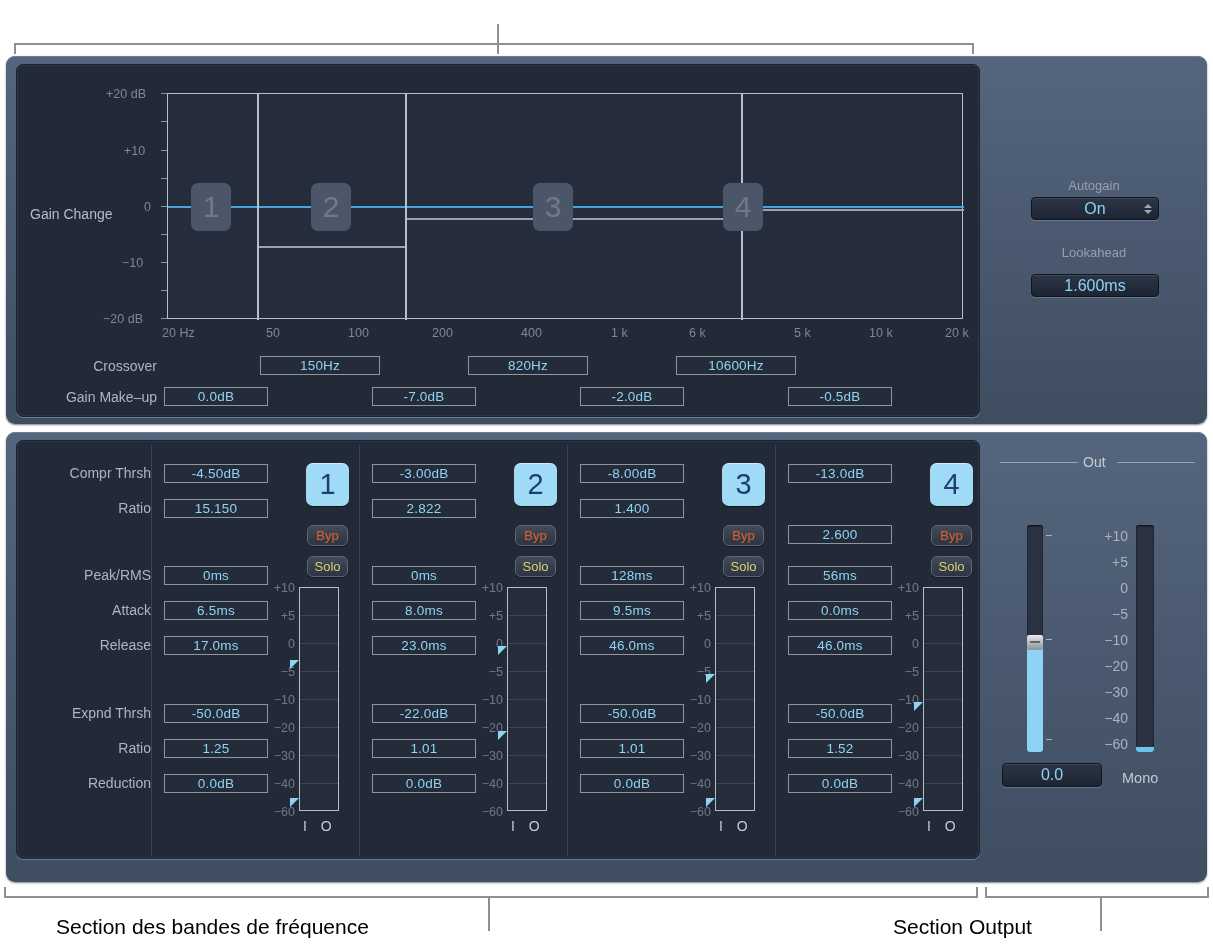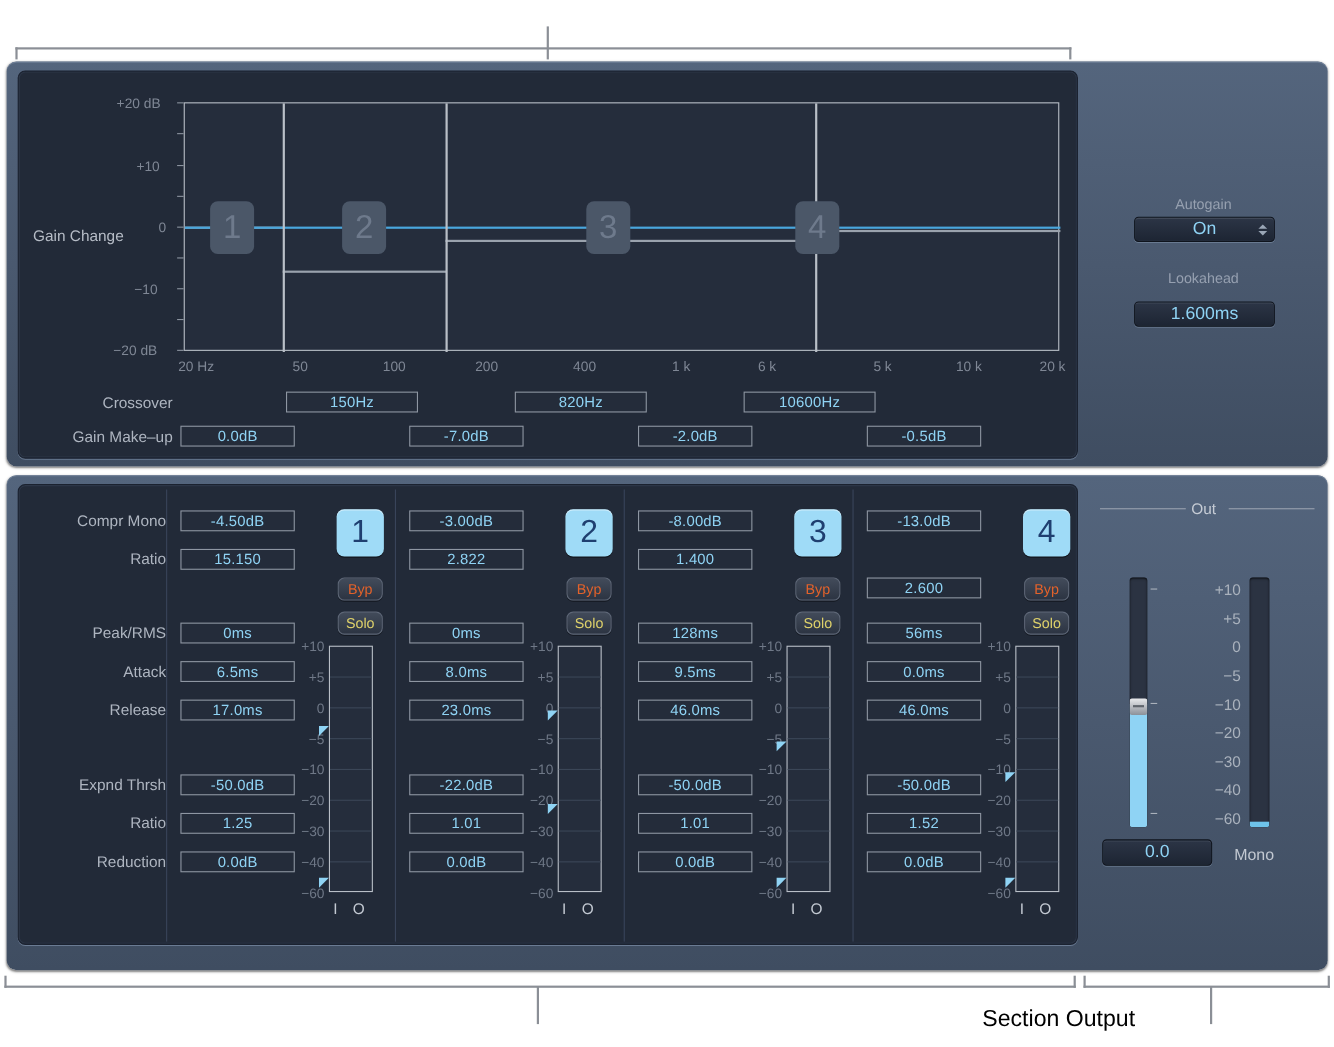--- a/index.html
+++ b/index.html
@@ -361,21 +361,21 @@
 
   <div class="small-label" style="left:1031px; top:245px; width:126px;">Lookahead</div>
   <div class="popup" style="left:1031px; top:274px; width:128px; height:23px;">
     <span>1.600ms</span>
   </div>
 
   <div class="chassis" style="left:6px; top:432px; width:1201px; height:450px;"></div>
 
   <div class="inner-panel" style="left:16px; top:440px; width:964px; height:419px;">
 
-    <div class="row-label" style="left:4px; top:24px; width:130px;">Compr Mono</div>
+    <div class="row-label" style="left:4px; top:24px; width:130px;">Compr Thrsh</div>
     <div class="row-label" style="left:4px; top:59px; width:130px;">Ratio</div>
     <div class="row-label" style="left:4px; top:126px; width:130px;">Peak/RMS</div>
     <div class="row-label" style="left:4px; top:161px; width:130px;">Attack</div>
     <div class="row-label" style="left:4px; top:196px; width:130px;">Release</div>
     <div class="row-label" style="left:4px; top:264px; width:130px;">Expnd Thrsh</div>
     <div class="row-label" style="left:4px; top:299px; width:130px;">Ratio</div>
     <div class="row-label" style="left:4px; top:334px; width:130px;">Reduction</div>
 
     <div style="position:absolute;left:134px;top:4px;width:1px;height:411px;background:#39445a;"></div>
     <div style="position:absolute;left:342px;top:4px;width:1px;height:411px;background:#39445a;"></div>
@@ -555,18 +555,19 @@
     </div>
 
     <div class="popup" style="left:14px; top:323px; width:100px; height:24px;">
       <span>0.0</span>
     </div>
     <div class="mono-lbl" style="left:134px; top:330px;">Mono</div>
   </div>
 
   <div class="bracket-down" style="left:4px; top:887px; width:974px;"></div>
   <div class="leader" style="left:488px; top:897px; height:34px;"></div>
+  <div class="caption" style="left:56px; top:915px;">Section des bandes de fréquence</div>
 
   <div class="bracket-down" style="left:985px; top:887px; width:224px;"></div>
   <div class="leader" style="left:1100px; top:897px; height:34px;"></div>
   <div class="caption" style="left:893px; top:915px;">Section Output</div>
 
 </div>
 
 </body></html>

